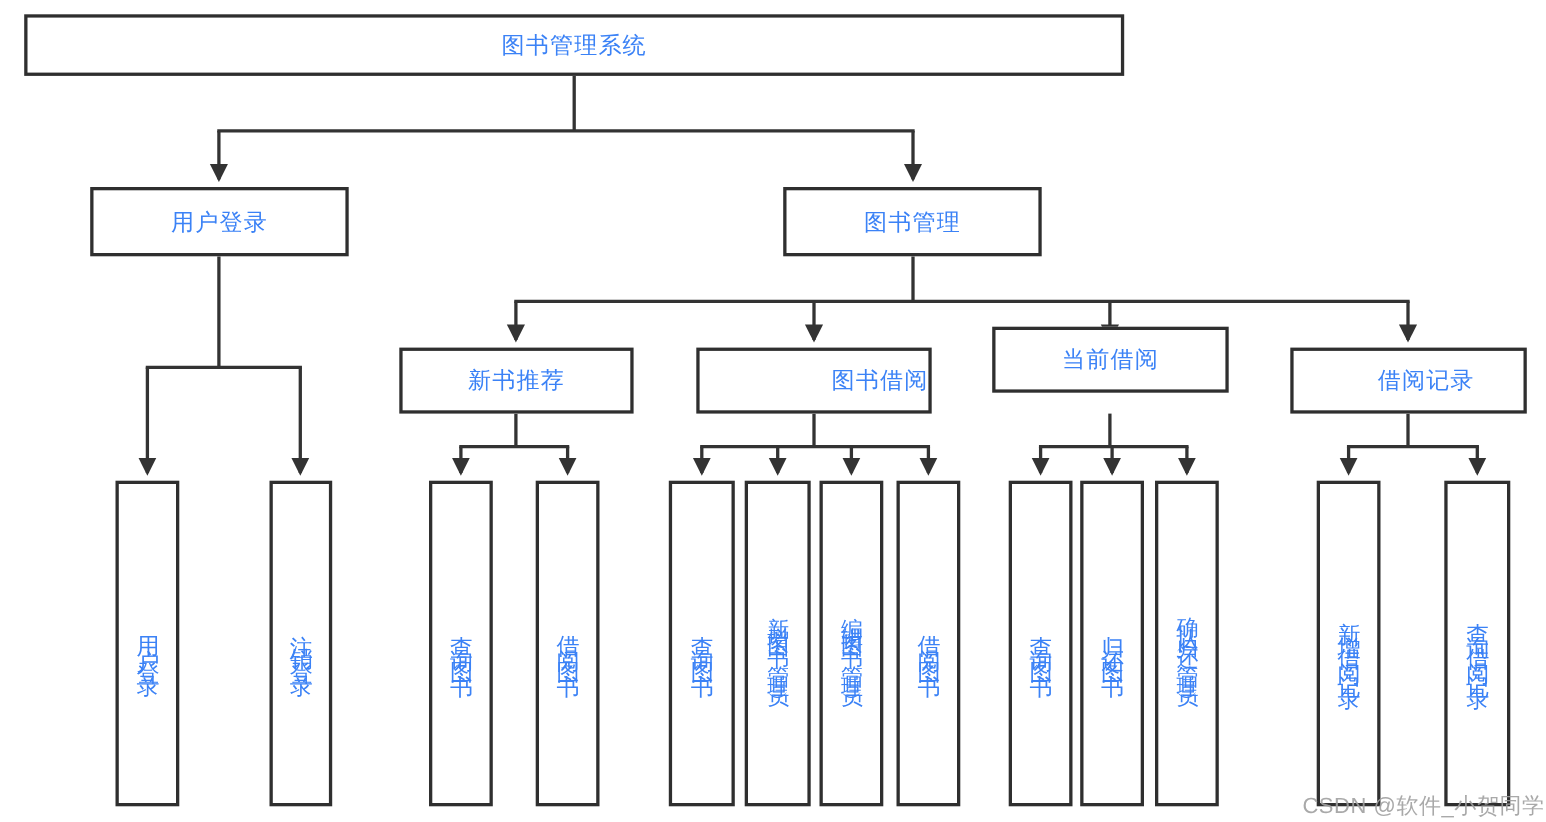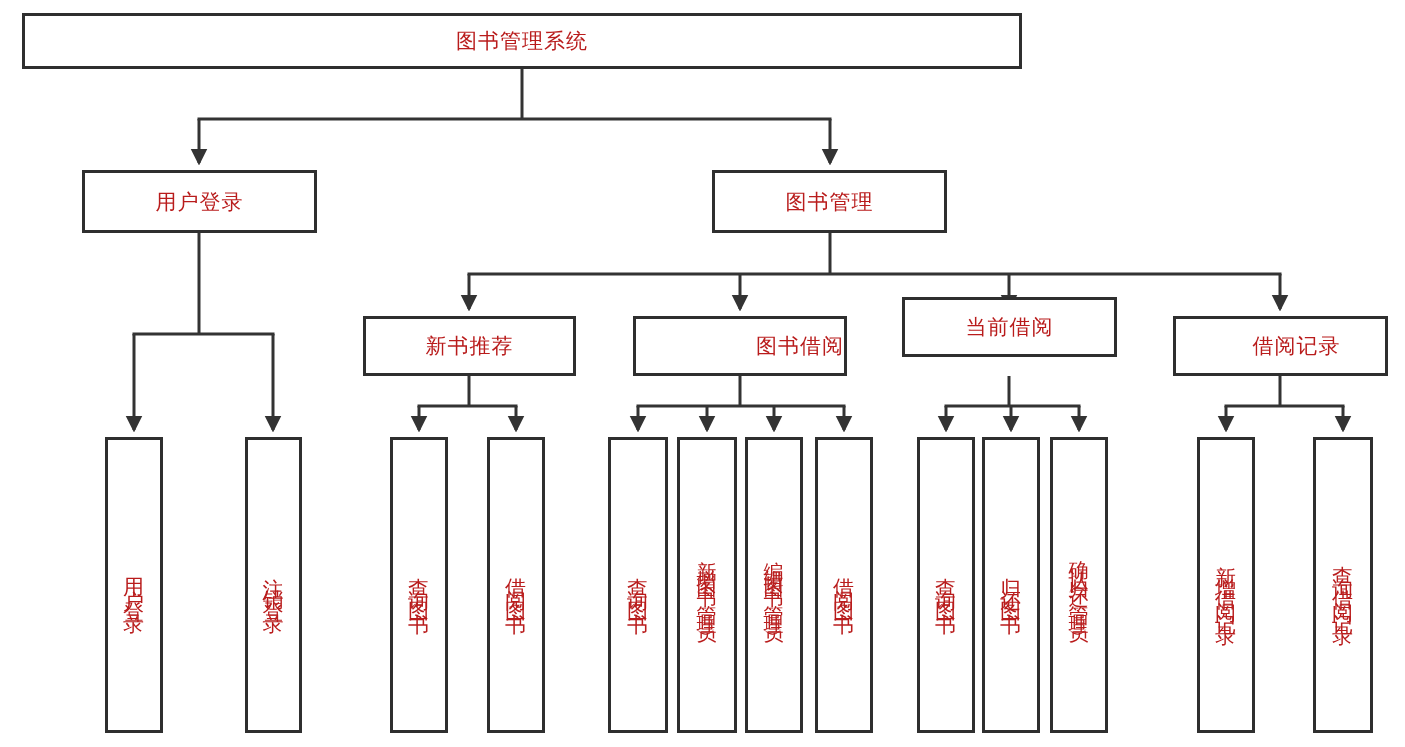--- a/index.html
+++ b/index.html
@@ -4,21 +4,21 @@
 <style>
   html,body{margin:0;padding:0;background:#ffffff;}
   #canvas{
     position:relative;width:1405px;height:747px;background:#ffffff;
     font-family:"Liberation Sans",sans-serif;overflow:hidden;
   }
   #wires{position:absolute;left:0;top:0;width:1405px;height:747px;}
   .node{
     position:absolute;background:#ffffff;border:3px solid #2f2f2f;
     display:flex;align-items:center;justify-content:center;
-    color:#b91c1c;box-sizing:border-box;
+    color:#3b82f6;box-sizing:border-box;
   }
   .hbox{font-size:21px;letter-spacing:1px;}
   .vbox span{
     writing-mode:vertical-rl;text-orientation:mixed;
     font-size:21px;letter-spacing:12px;line-height:1;white-space:nowrap;
   }
   .vbox.tight span{letter-spacing:9px;font-size:20px;}
   
   .n-root{left:22px;top:13px;width:1000px;height:56px;}
   .n-userlogin{left:82px;top:170px;width:235px;height:63px;}
@@ -162,13 +162,14 @@
     <span>确认归还（管理员）</span>
   </div>
 
   <div class="node vbox leaf n-l12">
     <span>新增借阅记录</span>
   </div>
   <div class="node vbox leaf n-l13">
     <span>查询借阅记录</span>
   </div>
 
+  <div class="watermark">CSDN @软件_小贺同学</div>
 </div>
 
 </body></html>

